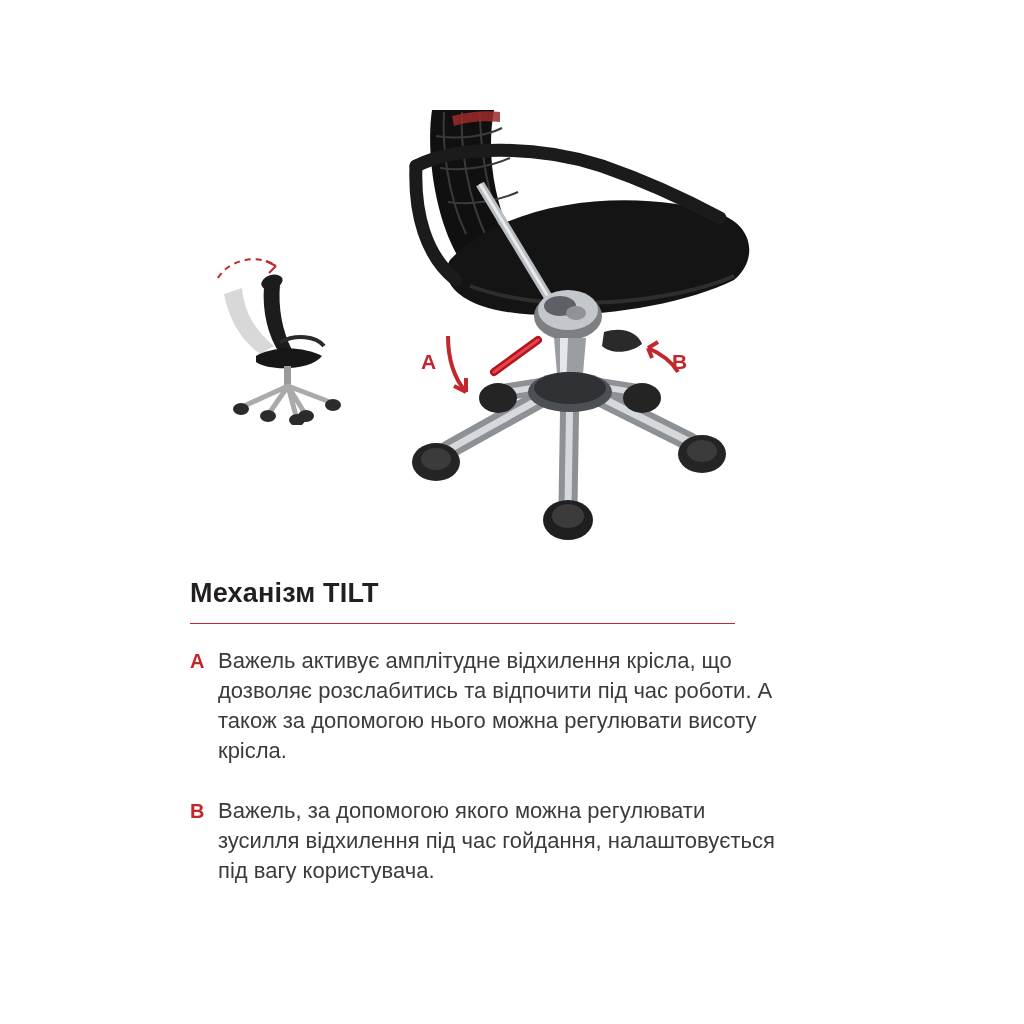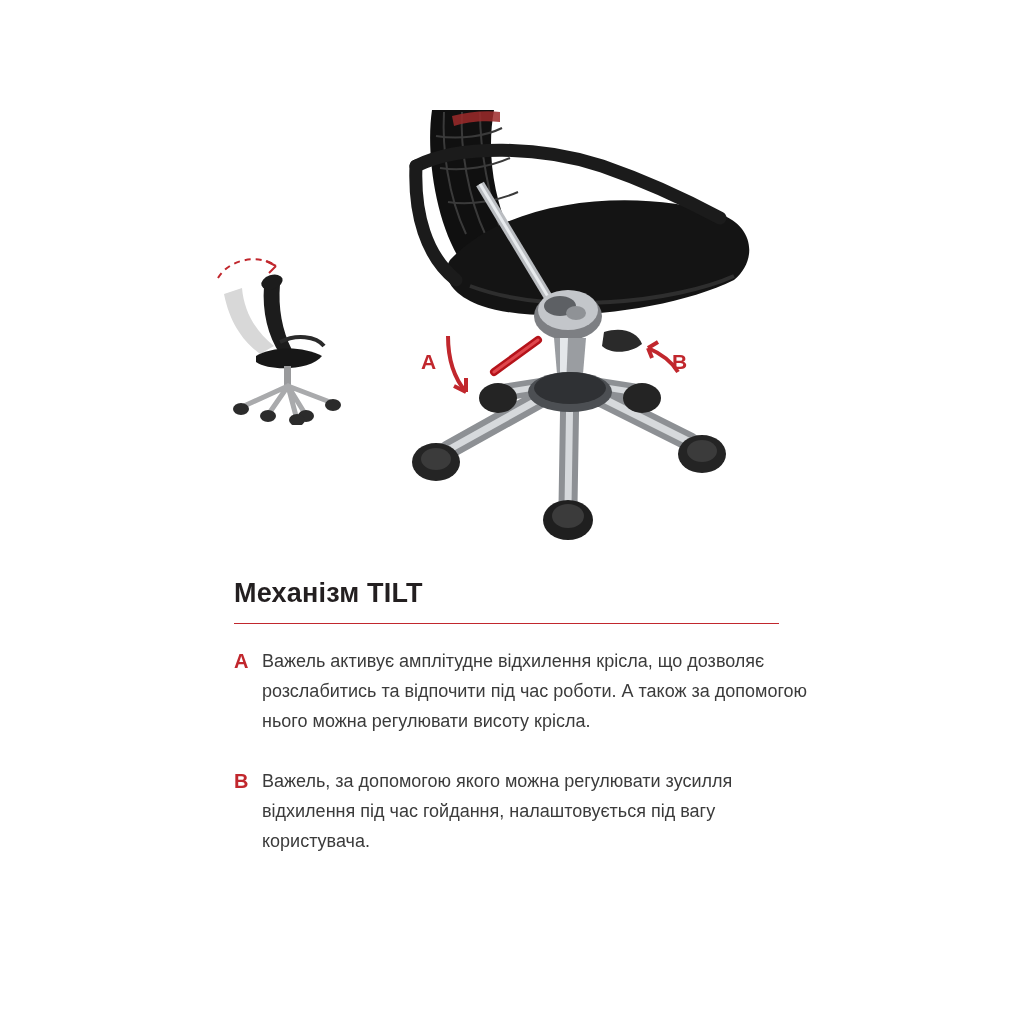--- a/index.html
+++ b/index.html
@@ -57,21 +57,20 @@
   }
   .marker-a { left: 421px; top: 350px; }
   .marker-b { left: 672px; top: 350px; }
 
   
   .content {
     position: absolute;
     left: 190px;
     top: 578px;
     width: 600px;
-    margin-left: 44px;
   }
   .title {
     font-size: 27px;
     font-weight: bold;
     color: #231f20;
     margin: 0 0 14px 0;
     letter-spacing: 0.2px;
   }
   .divider {
     width: 545px;
@@ -86,21 +85,21 @@
   }
   .item-key {
     width: 28px;
     flex: 0 0 28px;
     color: #c1272d;
     font-weight: bold;
     font-size: 20px;
     line-height: 30px;
   }
   .item-text {
-    font-size: 18px;
+    font-size: 22px;
     line-height: 30px;
     color: #3b3b3b;
     max-width: 560px;
   }
 </style>
 </head>
 <body>
 
 <div class="page">
 

